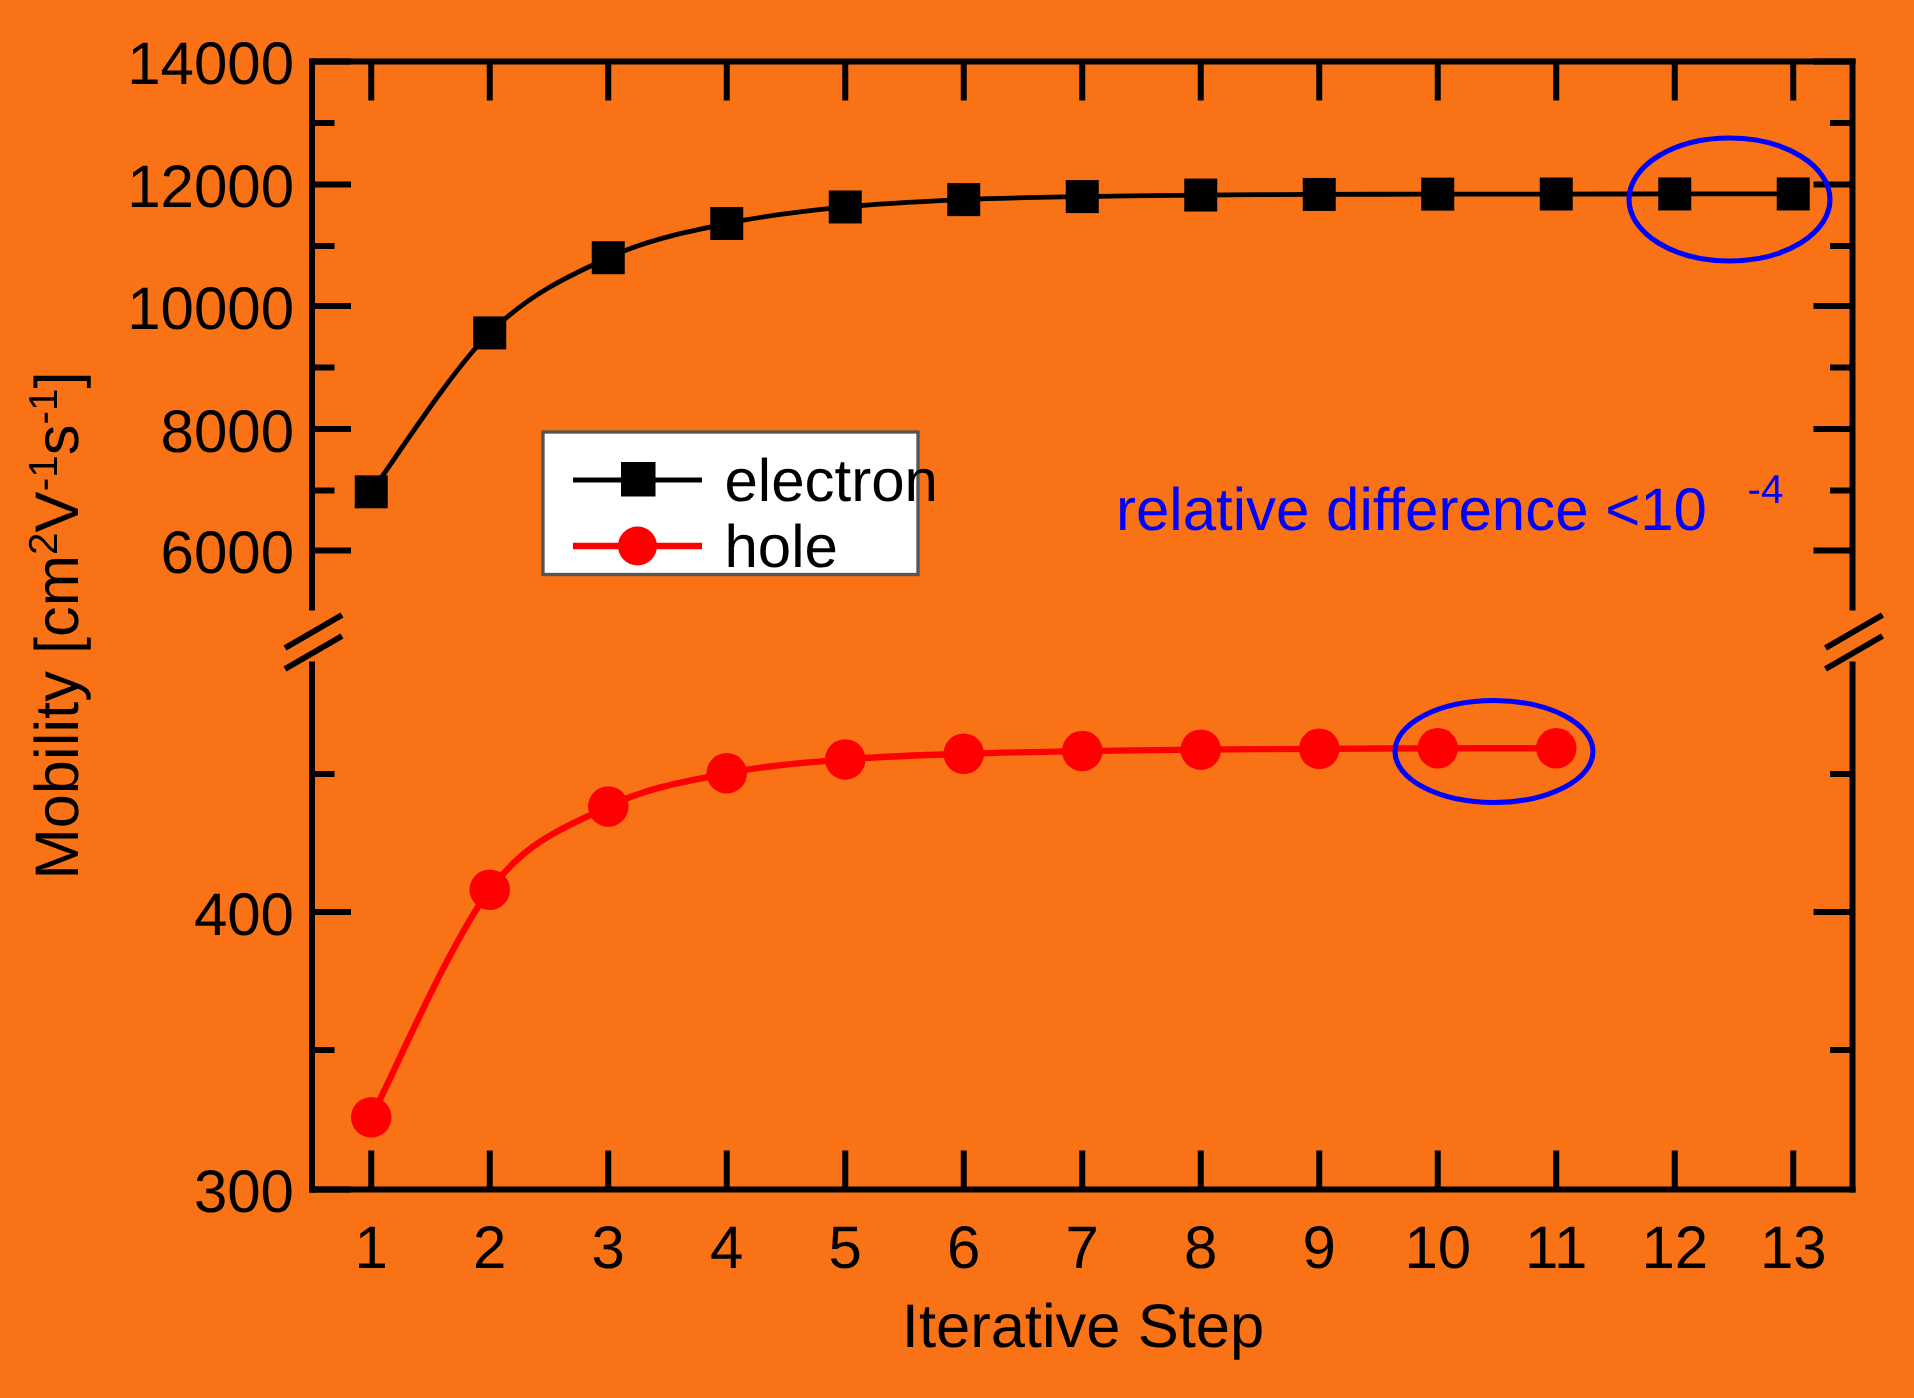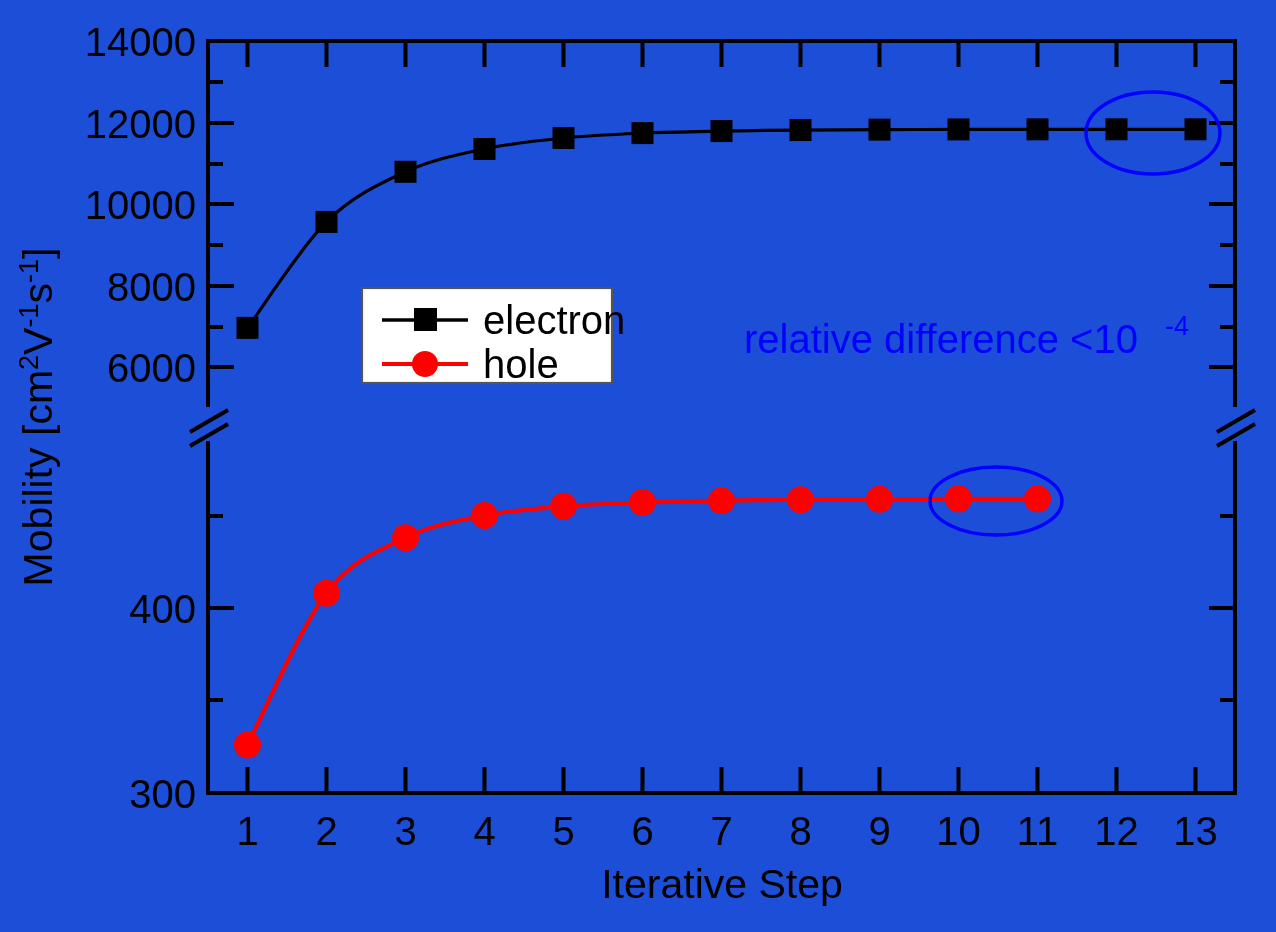--- a/index.html
+++ b/index.html
@@ -7,21 +7,21 @@
     padding: 0;
     background: #ffffff;
   }
   body {
     font-family: "Liberation Sans", sans-serif;
   }
   #figure {
     position: relative;
     width: 1276px;
     height: 932px;
-    background: #1d4ed8;
+    background: #f97316;
     overflow: hidden;
   }
   #plot-svg {
     position: absolute;
     left: 0;
     top: 0;
     width: 1276px;
     height: 932px;
   }
   .axis-line {

